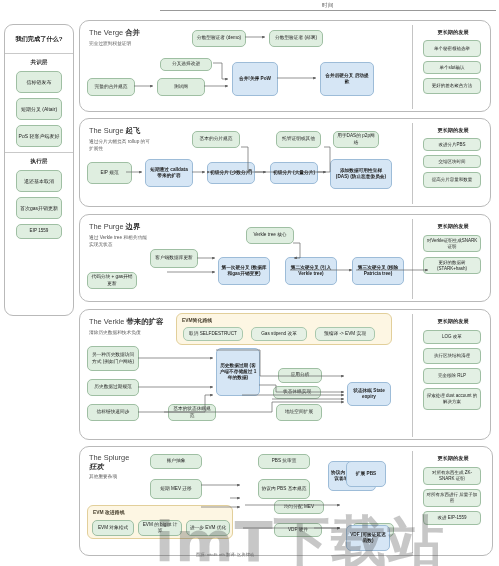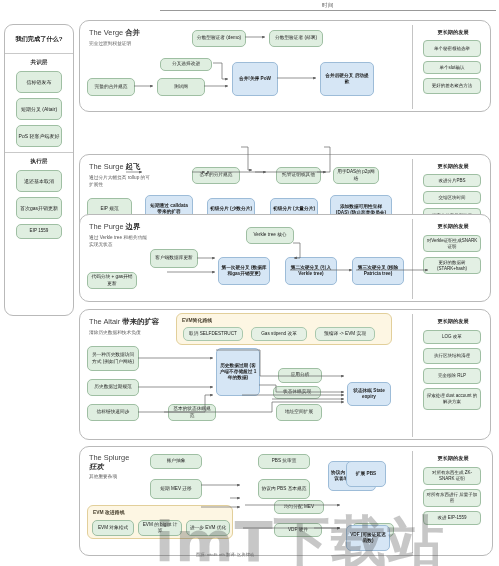--- a/index.html
+++ b/index.html
@@ -120,21 +120,21 @@
     <div class="node blue bold" style="left:152px; top:41px; width:46px; height:34px;">合并!关停 PoW</div>
     <div class="node blue bold" style="left:240px; top:41px; width:54px; height:34px;">合并后硬分叉 启动提款</div>
 
     <div class="lt-col" style="left:332px; top:4px; width:80px; height:84px;"></div>
     <div class="lt-title" style="left:342px; top:8px;">更长期的发展</div>
     <div class="lt-box" style="left:343px; top:19px; height:17px;">单个秘密领袖选举</div>
     <div class="lt-box" style="left:343px; top:40px; height:13px;">单个slot确认</div>
     <div class="lt-box" style="left:343px; top:57px; height:16px;">更好的签名聚合方法</div>
   </div>
 
-  <div class="phase" style="left:79px; top:118px; width:412px; height:89px;margin-top:36px;">
+  <div class="phase" style="left:79px; top:118px; width:412px; height:89px;">
     <div class="phase-title">
       <span class="en">The Surge</span>
       <span>起飞</span>
     </div>
     <div class="phase-sub" style="top:20px;">通过分片大幅提高 rollup 的可扩展性</div>
 
     <div class="node" style="left:112px; top:12px; width:48px; height:17px;">基本的分片规范</div>
     <div class="node" style="left:196px; top:12px; width:45px; height:17px;">托管证明或其他</div>
     <div class="node" style="left:253px; top:12px; width:46px; height:17px;">用于DAS的 p2p网络</div>
     <div class="node" style="left:7px; top:43px; width:45px; height:22px;">EIP 规范</div>
@@ -165,21 +165,21 @@
     <div class="node blue bold" style="left:272px; top:42px; width:52px; height:28px;">第三次硬分叉 (移除 Patricia tree)</div>
 
     <div class="lt-col" style="left:332px; top:4px; width:80px; height:80px;"></div>
     <div class="lt-title" style="left:342px; top:8px;">更长期的发展</div>
     <div class="lt-box" style="left:343px; top:20px; height:17px;">对Verkle证明生成SNARK证明</div>
     <div class="lt-box" style="left:343px; top:42px; height:17px;">更好的数据树 (STARK+hash)</div>
   </div>
 
   <div class="phase" style="left:79px; top:309px; width:412px; height:131px;">
     <div class="phase-title">
-      <span class="en">The Altair</span>
+      <span class="en">The Verkle</span>
       <span>带来的扩容</span>
     </div>
     <div class="phase-sub" style="top:20px;">清除历史数据和技术负债</div>
 
     <div class="node" style="left:7px; top:36px; width:52px; height:25px;">另一种历史数据访问方式 (例如门户网络)</div>
     <div class="node" style="left:7px; top:69px; width:52px; height:17px;">历史数据过期规范</div>
     <div class="node" style="left:7px; top:94px; width:52px; height:17px;">信标链快速同步</div>
     <div class="node blue bold" style="left:136px; top:38px; width:44px; height:48px;">历史数据过期 (客户端不存储超过 1 年的数据)</div>
     <div class="node" style="left:198px; top:58px; width:44px; height:15px;">应用分析</div>
     <div class="node" style="left:88px; top:94px; width:48px; height:17px;">基本的状态休眠规范</div>

